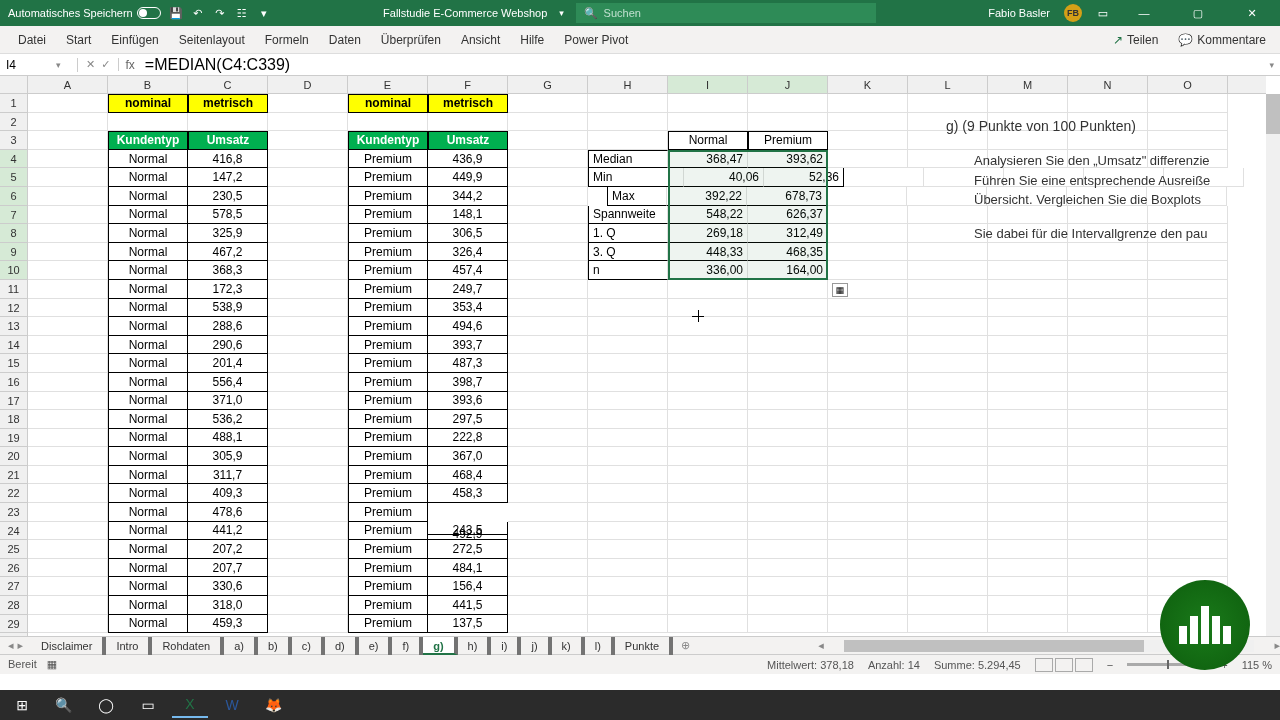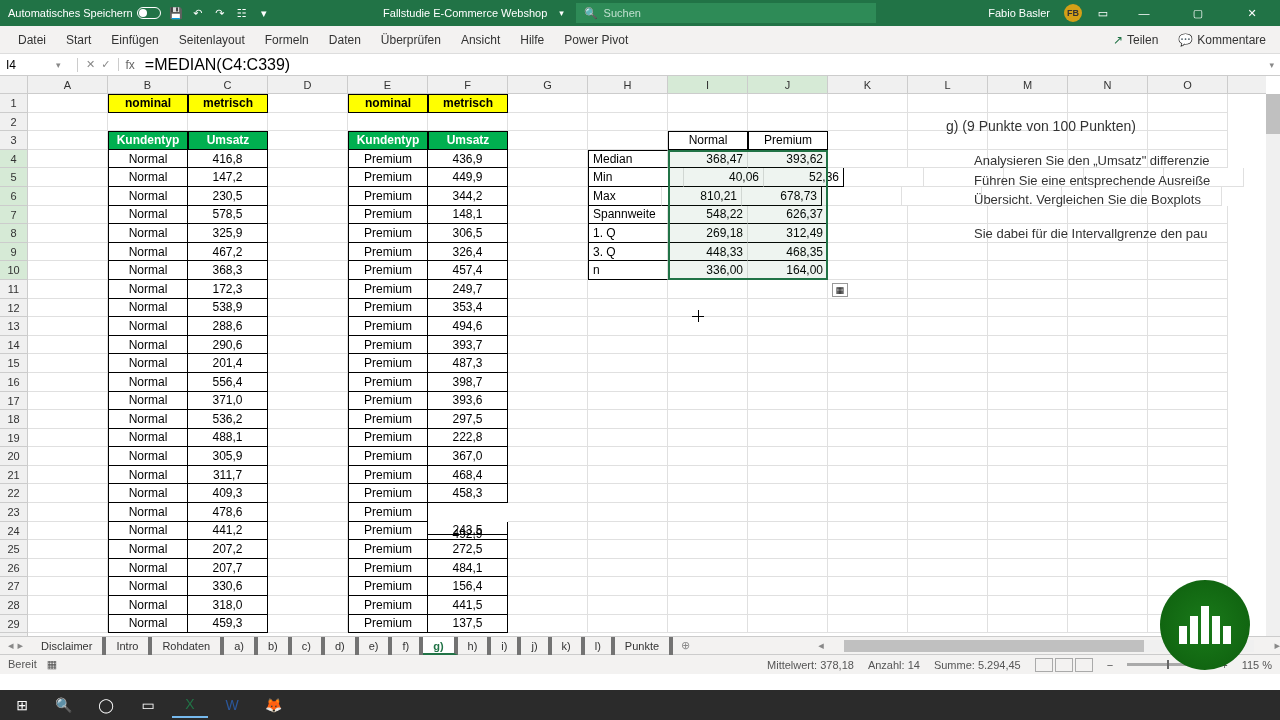--- a/index.html
+++ b/index.html
@@ -311,22 +311,22 @@
         <div class="cell  " style="width: 80px;"></div>
       </div>
       <div class="row">
         <div class="cell  " style="width: 80px;"></div>
         <div class="cell border-l border-r border-b center" style="width: 80px;">Normal</div>
         <div class="cell border-r border-b center" style="width: 80px;">230,5</div>
         <div class="cell  " style="width: 80px;"></div>
         <div class="cell border-l border-r border-b center" style="width: 80px;">Premium</div>
         <div class="cell border-r border-b center" style="width: 80px;">344,2</div>
         <div class="cell  " style="width: 80px;"></div>
-        <div class="cell border-l border-b " style="width: 74px;">Max</div>
-        <div class="cell border-b right" style="width: 80px;">810,21</div>
+        <div class="cell border-l border-b " style="width: 60px; margin-left: 19px;">Max</div>
+        <div class="cell border-b right" style="width: 80px;">392,22</div>
         <div class="cell border-r border-b right" style="width: 80px;">678,73</div>
         <div class="cell  " style="width: 80px;"></div>
         <div class="cell  " style="width: 80px;"></div>
         <div class="cell  " style="width: 80px;"></div>
         <div class="cell  " style="width: 80px;"></div>
         <div class="cell  " style="width: 80px;"></div>
       </div>
       <div class="row">
         <div class="cell  " style="width: 80px;"></div>
         <div class="cell border-l border-r border-b center" style="width: 80px;">Normal</div>

